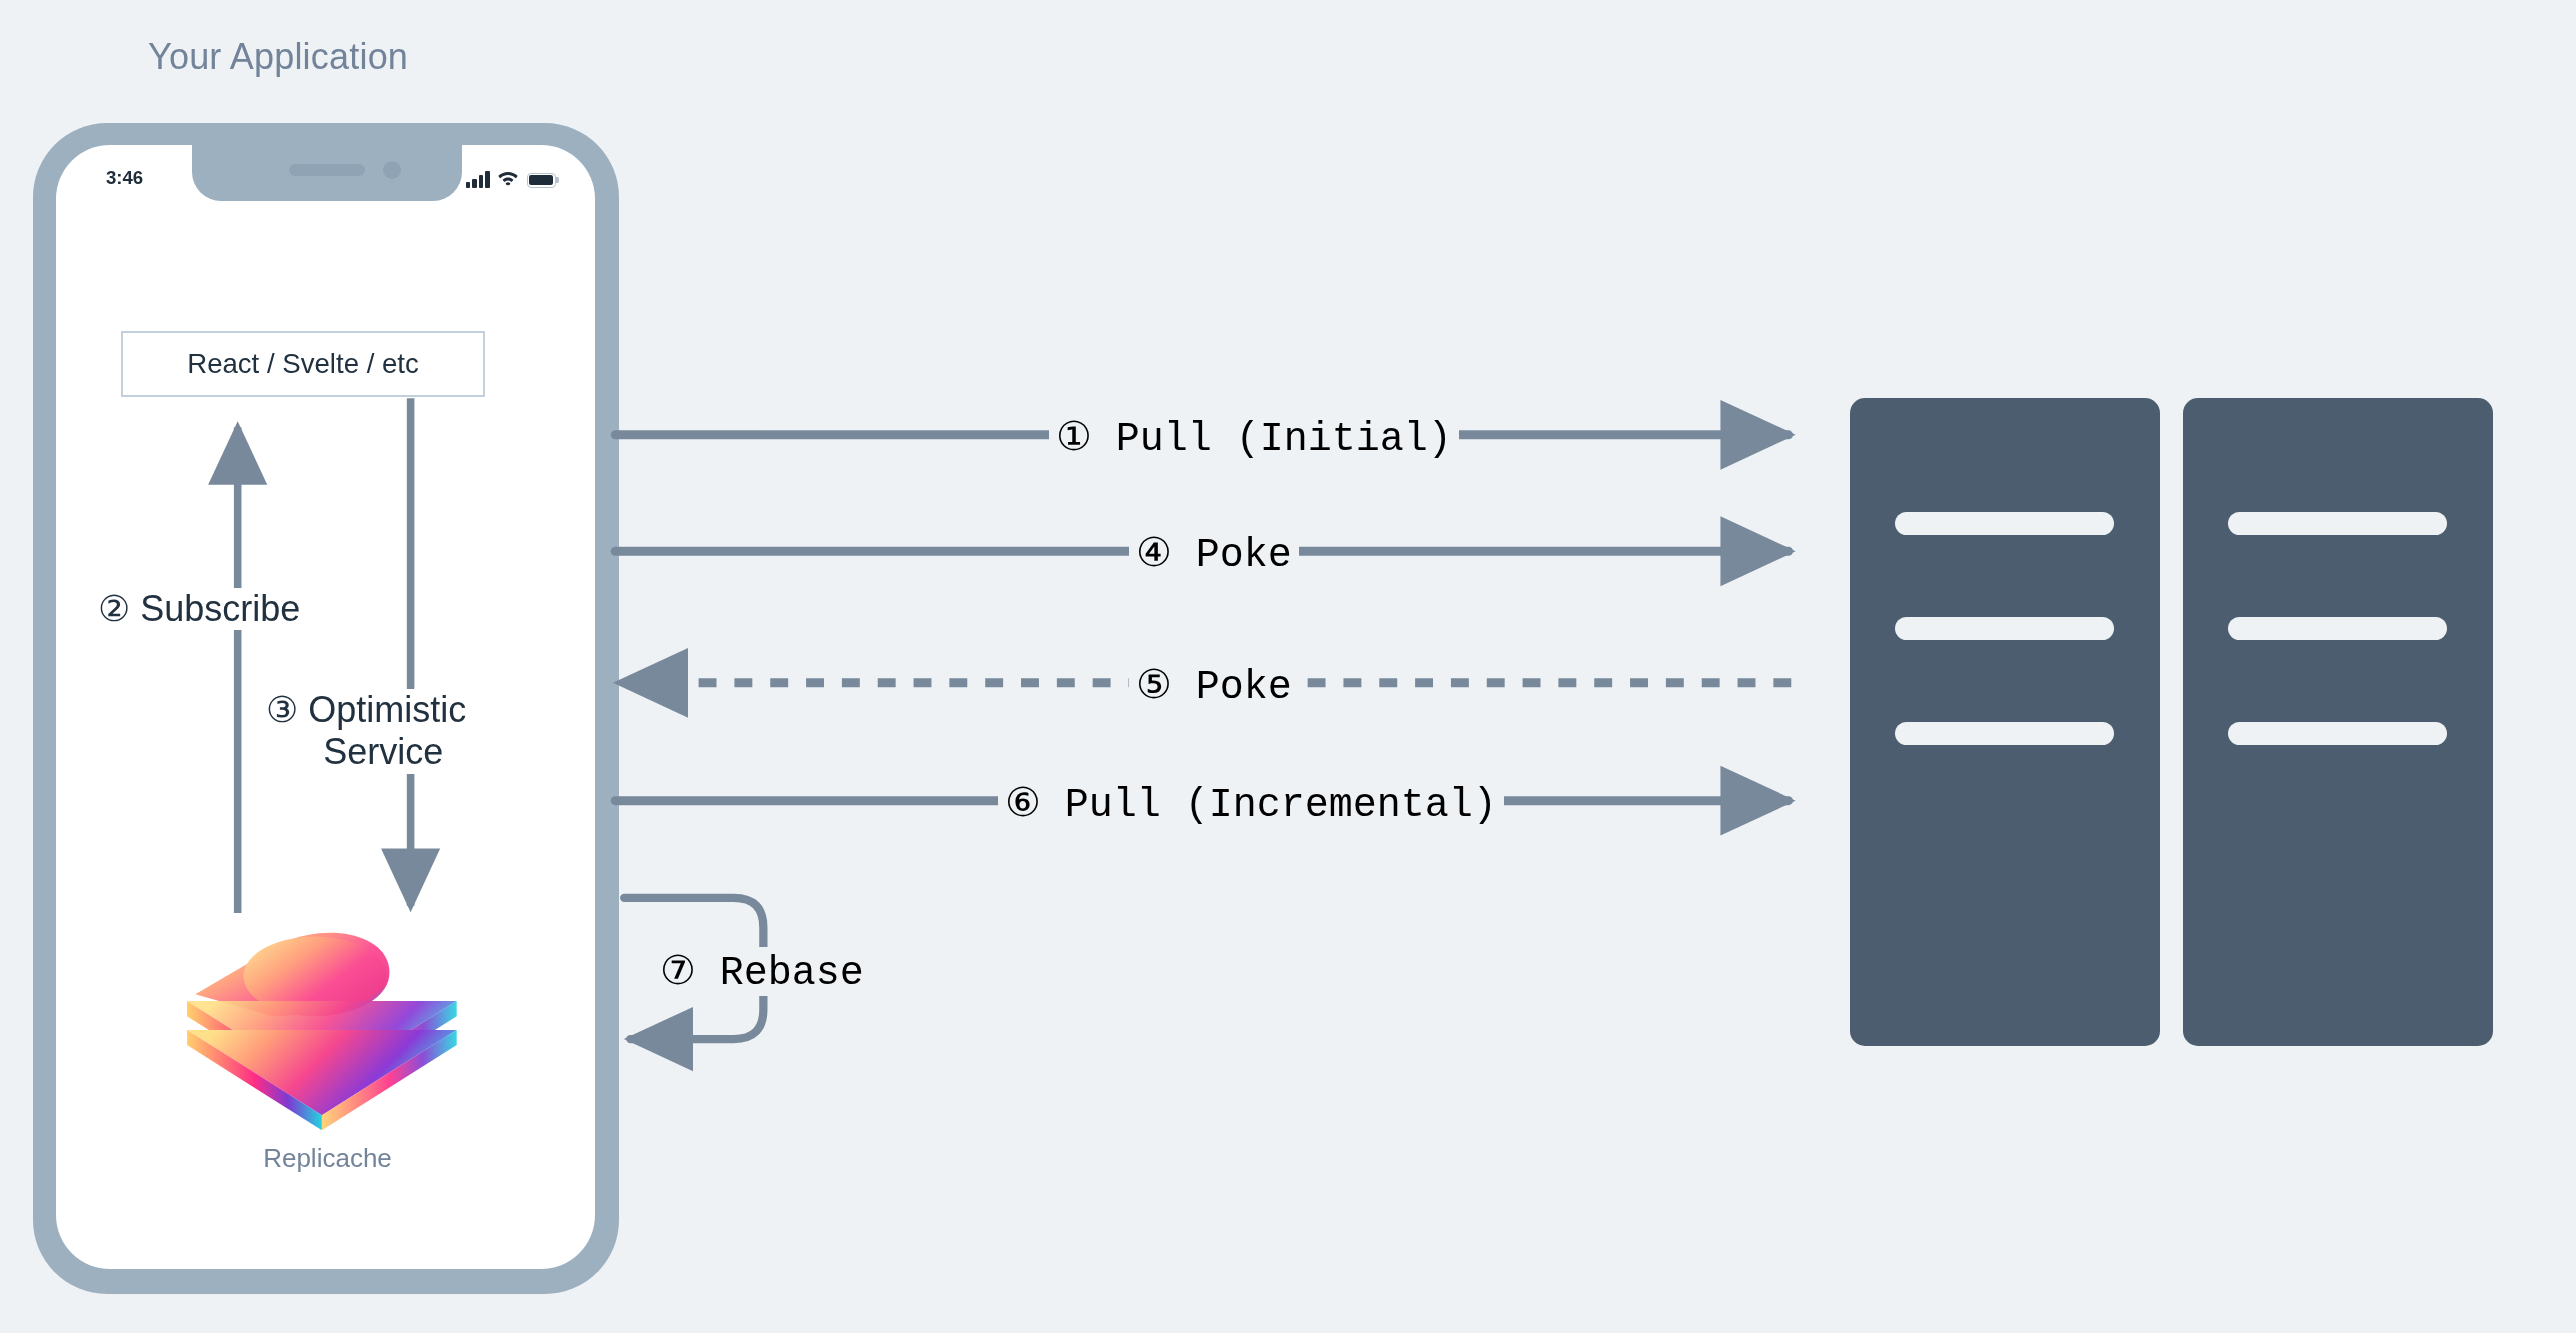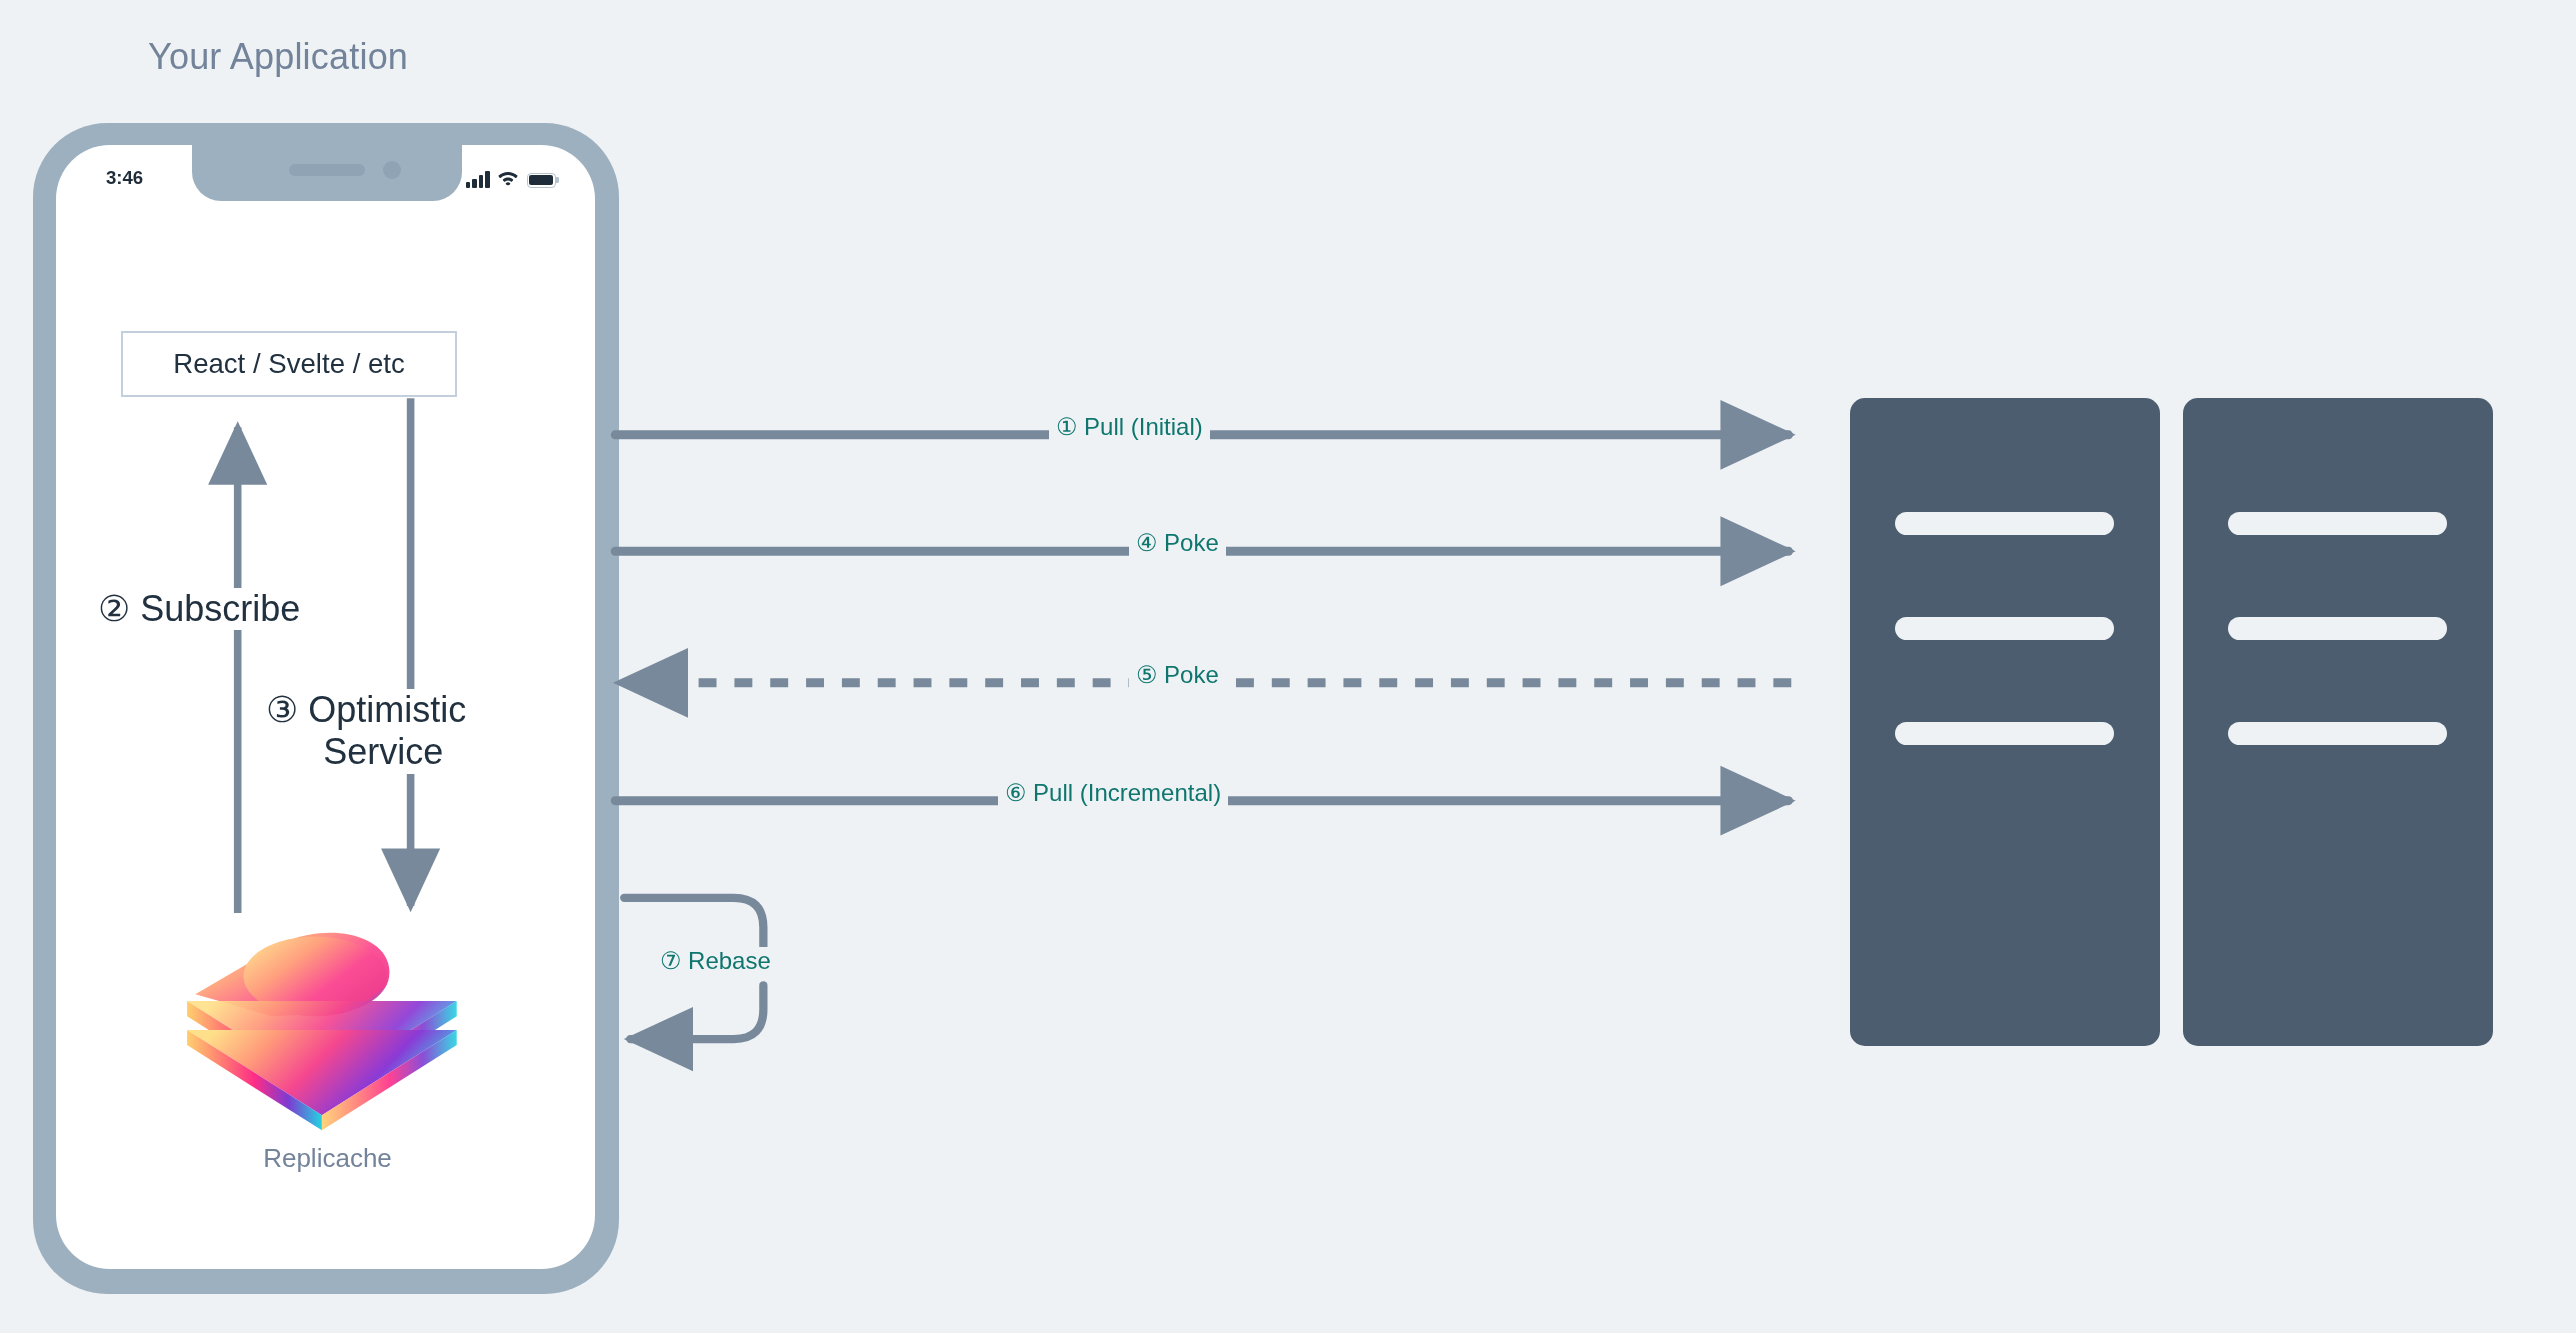--- a/index.html
+++ b/index.html
@@ -97,21 +97,21 @@
   .batt-tip {
     width: 2.1px; height: 6.2px;
     background: #b8c2cc;
     border-radius: 0 1.4px 1.4px 0;
     margin-left: 0.7px;
   }
 
   
   #fw-box {
     left: 121px; top: 331px;
-    width: 336px; height: 66px;
+    width: 364px; height: 66px;
     border: 2.1px solid #c3d0dc;
     background: #ffffff;
     box-sizing: border-box;
     display: flex; align-items: center; justify-content: center;
   }
   #fw-box span {
     color: #21313f;
     font-size: 27.6px;
   }
 
@@ -119,25 +119,26 @@
   #repl-label {
     left: 0; top: 1143px;
     width: 655px;
     text-align: center;
     color: #72839a;
     font-size: 26px;
   }
 
   
   .flow-label {
-    color: #0f766e;
-    font-size: 24px;
+    color: #000000;
+    font-size: 40px;
     white-space: nowrap;
     background: #eef2f5;
     padding: 0 6.9px;
+    font-family: Liberation Mono, monospace;
   }
   .inphone-label {
     color: #21313f;
     font-size: 36px;
     white-space: nowrap;
     background: #ffffff;
     line-height: 1.18;
   }
 
   

